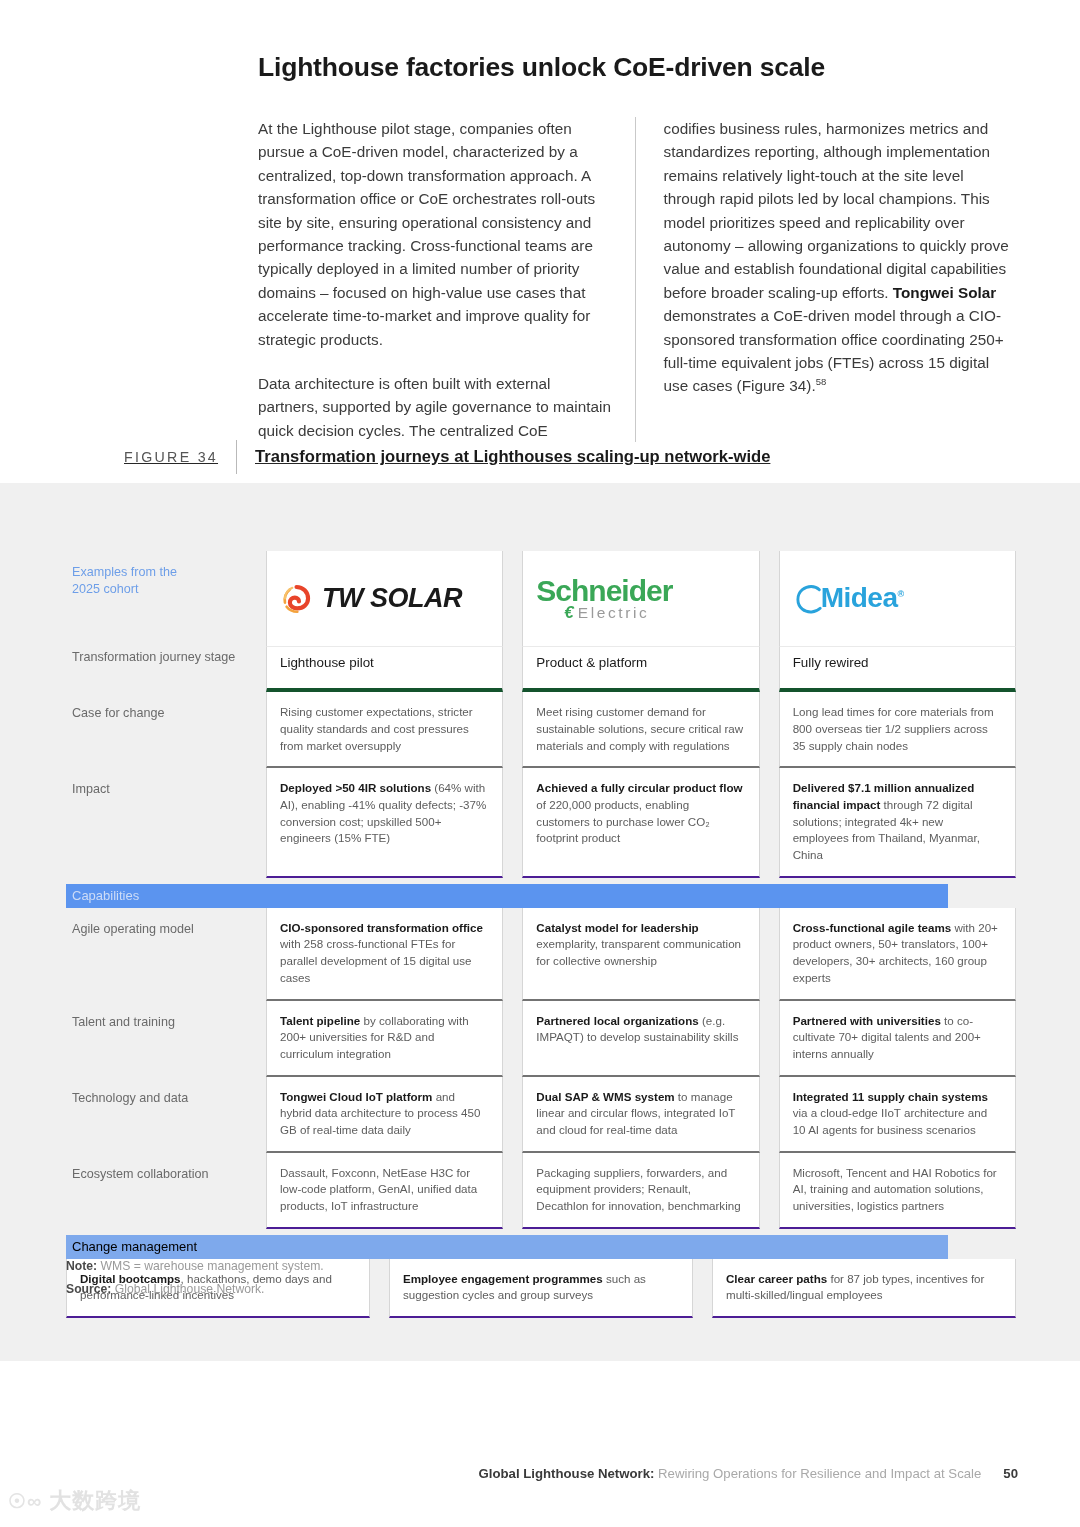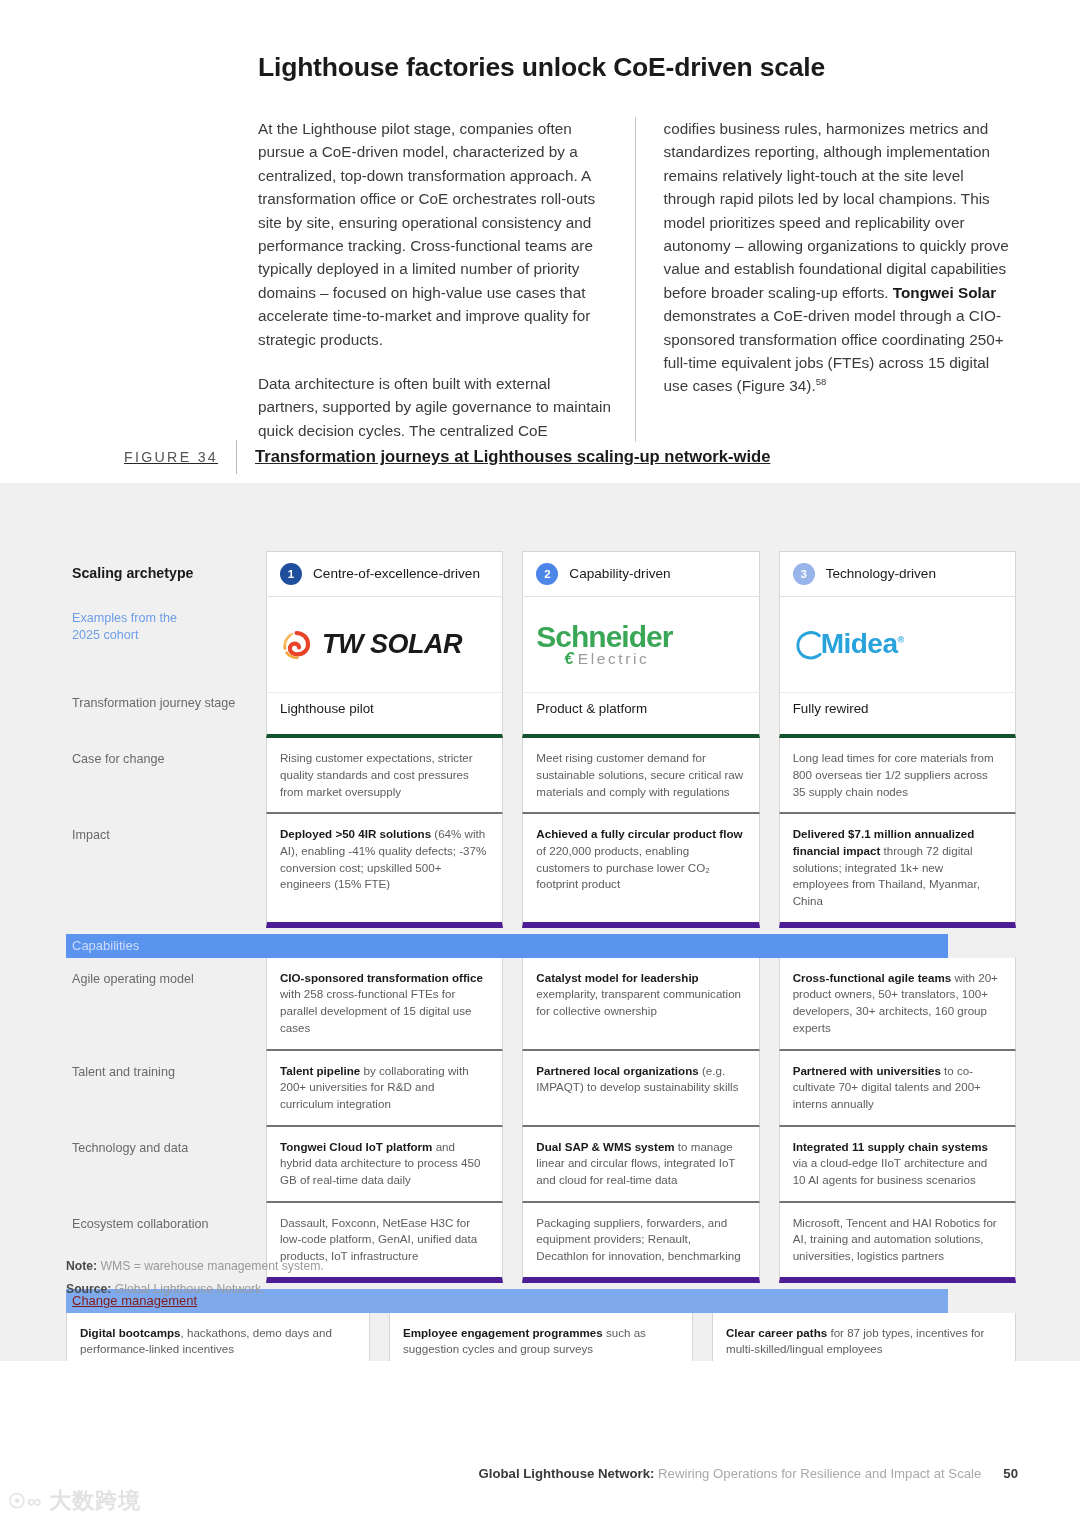--- a/index.html
+++ b/index.html
@@ -104,31 +104,31 @@
   .logo-box{height:54px;display:flex;align-items:center;}
 
   
   .stage-row .cell{
     border-bottom:4px solid #14532d;
     font-size:13.4px;color:#1a1a1a;padding:6px 13px 16px 13px;
   }
   .stage-row .rowlabel{padding-top:2px;}
 
   .body-row .cell{border-bottom:2px solid #737373;}
-  .body-row.lastgroup .cell{border-bottom:6px solid #4c1d95;}
+  .body-row.lastgroup .cell{border-bottom:2px solid #4c1d95;}
 
   
   .band{
     background:#5b94ef;color:#cddcf7;
     font-size:13px;padding:6px 0 6px 6px;
     margin:0;height:24px;box-sizing:border-box;
     display:flex;align-items:center;
     width:882px;
   }
-  .band.light{background:#7ea9ec;color:#7f1d1d;text-decoration:underline;}
+  .band.light{background:#7ea9ec;color:#000000;}
 
   .spacer6{height:6px;}
 
   .notes{
     position:absolute;left:66px;top:772px;font-size:12.2px;color:#9a9a9a;line-height:1.85;
   }
   .notes b{color:#4a4a4a;font-weight:700;}
 
   
   .footer{
@@ -184,37 +184,20 @@
   <div class="figure-bar">
     <div class="figure-num">FIGURE 34</div>
     <div class="figure-sep"></div>
     <div class="figure-title">Transformation journeys at Lighthouses scaling-up network-wide</div>
   </div>
 </div>
 
 <div class="exhibit">
   <div class="table">
 
-    <div class="trow head-row">
-      <div class="rowlabel strong">Scaling archetype</div>
-      <div class="cells">
-        <div class="cell">
-          <span class="numdot" style="background: rgb(31, 78, 156);">1</span>
-          <span>Centre-of-excellence-driven</span>
-        </div>
-        <div class="cell">
-          <span class="numdot" style="background: rgb(76, 134, 232);">2</span>
-          <span>Capability-driven</span>
-        </div>
-        <div class="cell">
-          <span class="numdot" style="background: rgb(151, 181, 234);">3</span>
-          <span>Technology-driven</span>
-        </div>
-      </div>
-    </div>
 
     <div class="trow logo-row">
       <div class="rowlabel blue" style="white-space:pre-line;">Examples from the
 2025 cohort</div>
       <div class="cells">
         <div class="cell">
           <div class="logo-box">
             <div class="tw-logo">
               <svg class="tw-mark" viewBox="0 0 40 40">
                 <g>
@@ -268,21 +251,21 @@
         <div class="cell">Meet rising customer demand for sustainable solutions, secure critical raw materials and comply with regulations</div>
         <div class="cell">Long lead times for core materials from 800 overseas tier 1/2 suppliers across 35 supply chain nodes</div>
       </div>
     </div>
 
     <div class="trow body-row lastgroup">
       <div class="rowlabel">Impact</div>
       <div class="cells">
         <div class="cell"><b>Deployed &gt;50 4IR solutions</b><span> (64% with AI), enabling -41% quality defects; -37% conversion cost; upskilled 500+ engineers (15% FTE)</span></div>
         <div class="cell"><b>Achieved a fully circular product flow</b><span> of 220,000 products, enabling customers to purchase lower CO₂ footprint product</span></div>
-        <div class="cell"><b>Delivered $7.1 million annualized financial impact</b><span> through 72 digital solutions; integrated 1k+ new employees from Thailand, Myanmar, China</span></div>
+        <div class="cell"><b>Delivered $7.1 million annualized financial impact</b><span> through 72 digital solutions; integrated 4k+ new employees from Thailand, Myanmar, China</span></div>
       </div>
     </div>
 
     <div class="spacer6"></div>
 
     <div class="band">Capabilities</div>
 
     <div class="trow body-row">
       <div class="rowlabel">Agile operating model</div>
       <div class="cells">

